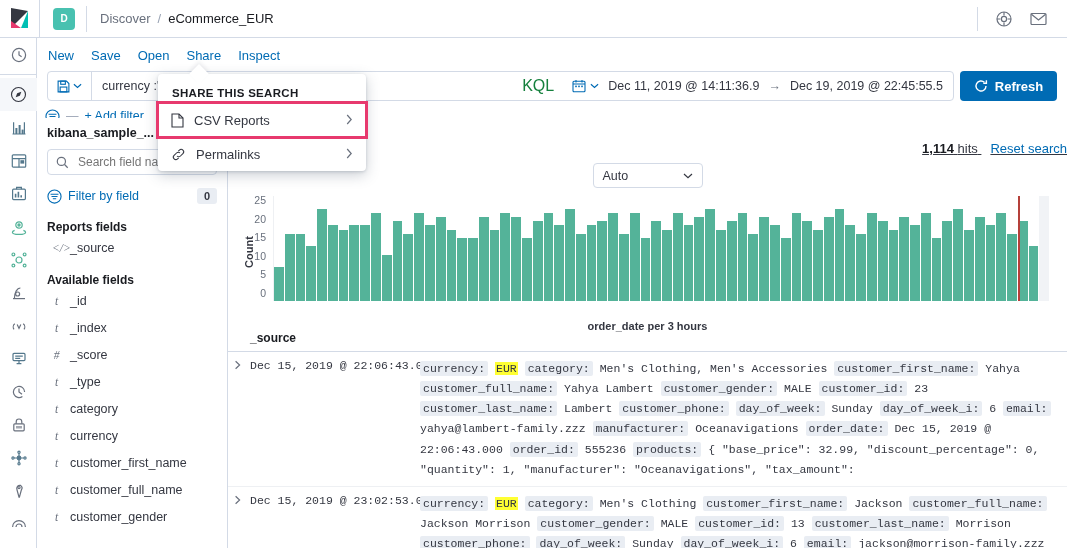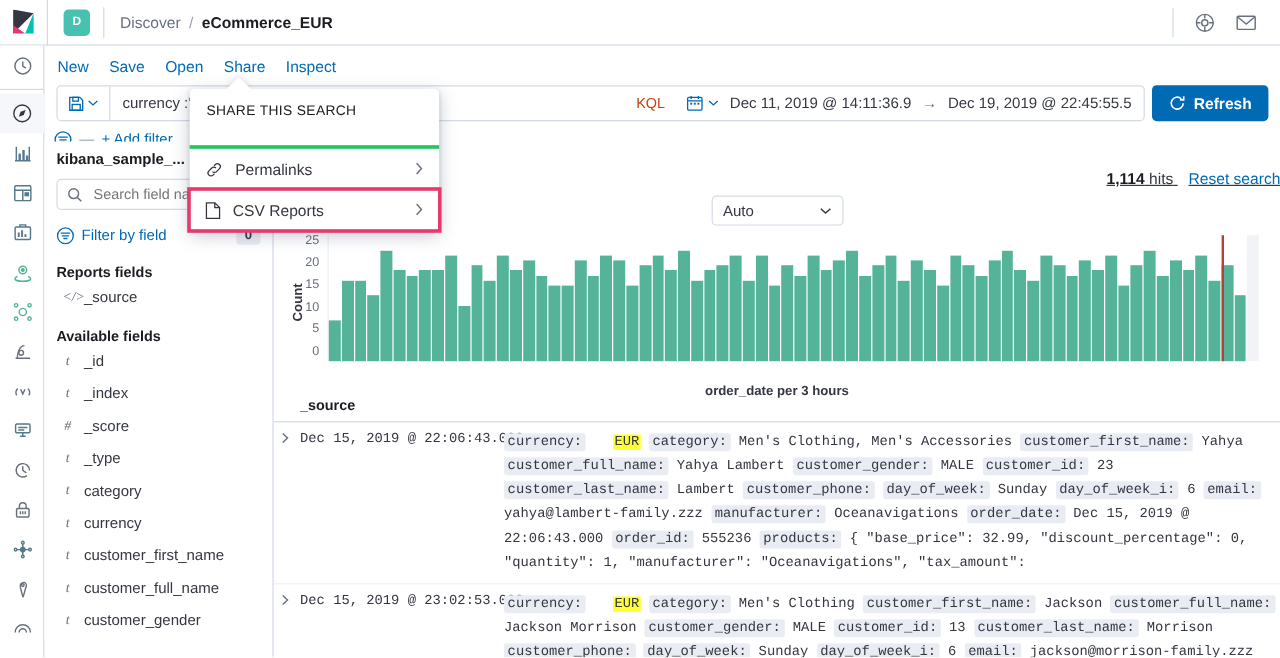--- a/index.html
+++ b/index.html
@@ -26,21 +26,21 @@
   .app-badge {
     width:22px; height:22px; border-radius:4px; background:#48c1b0;
     color:#fff; font-size:10px; font-weight:bold;
     display:flex; align-items:center; justify-content:center;
     margin-left:13px; margin-right:11px;
   }
   .badge-sep { width:1px; height:26px; background:#d3dae6; margin-right:13px; }
   .crumbs { display:flex; align-items:center; gap:7px; font-size:13px; }
   .crumb-link { color:#69707d; }
   .crumb-sep { color:#98a2b3; }
-  .crumb-current { color:#1a1c21; font-weight:bold; }
+  .crumb-current { color:#1a1c21; font-weight:normal; }
   .top-right { margin-left:auto; display:flex; align-items:center; gap:18px; padding-right:20px; }
   .top-right-sep { width:1px; height:24px; background:#d3dae6; }
 
   
   .rail {
     position:absolute; left:0; top:38px; width:37px; height:510px;
     border-right:1px solid #d3dae6; background:#fff;
   }
   .rail-item {
     width:37px; height:33px; display:flex; align-items:center; justify-content:center;
@@ -65,21 +65,21 @@
   .qbox {
     flex:1; display:flex; align-items:center;
     border:1px solid #d3dae6; border-radius:4px; background:#fff;
     box-shadow:inset 0 0 0 0 #fff; overflow:hidden;
   }
   .saved-btn {
     width:44px; display:flex; align-items:center; justify-content:center; gap:3px;
     border-right:1px solid #d3dae6; height:100%; color:#006bb4;
   }
   .qtext { flex:1; padding-left:10px; font-size:12.5px; color:#343741; white-space:nowrap; }
-  .kql { color:#c2410c; font-size:12px; padding:0 9px; }
+  .kql { color:#15803d; font-size:16px; padding:0 9px; }
   .qsep { width:1px; background:#d3dae6; margin:5px 0; }
   .datepick { display:flex; align-items:center; gap:4px; padding:0 8px; color:#006bb4; }
   .daterange {
     display:flex; align-items:center; gap:9px; padding-right:10px;
     font-size:12.5px; color:#343741; white-space:nowrap;
   }
   .arrow { color:#69707d; }
   .refresh-btn {
     width:97px; background:#006bb4; color:#fff; border-radius:4px;
     display:flex; align-items:center; justify-content:center; gap:7px;
@@ -173,38 +173,38 @@
     display:flex; border-bottom:1px solid #d3dae6; padding-bottom:6px;
     font-size:12px; font-weight:bold; color:#1a1c21;
   }
   .th-exp { width:22px; }
   .th-time { width:170px; }
   .row { display:flex; border-bottom:1px solid #eef0f3; padding:7px 0 6px 0; }
   .cell-exp { width:22px; color:#69707d; padding-left:6px; font-size:12px; }
   .cell-time { width:170px; font-size:11.5px; color:#343741; white-space:nowrap; }
   .cell-src { flex:1; font-size:11.5px; color:#343741; line-height:1.75; padding-right:4px; }
   .fkey { background:#e9edf3; padding:1px 3px; border-radius:2px; color:#343741; }
-  .hl { background:#ffff33; padding:0 1px;margin-left:16px; }
+  .hl { background:#ffff33; padding:0 1px; }
 
   
   .popover {
     position:absolute; left:158px; top:74px; width:208px;
     background:#fff; border-radius:4px;
     box-shadow:0 4px 14px rgba(65,78,101,.28), 0 1px 3px rgba(65,78,101,.2);
     z-index:50;
   }
   .pop-arrow {
     position:absolute; left:34px; top:-7px; width:14px; height:14px;
     background:#fff; transform:rotate(45deg);
     box-shadow:-2px -2px 4px rgba(65,78,101,.10);
   }
   .pop-title {
-    position:relative; padding:13px 14px 22px 14px; font-size:11.5px;
-    font-weight:normal; color:#1a1c21; letter-spacing:.3px;
-    border-bottom:3px solid #22c55e;
+    position:relative; padding:13px 14px 3px 14px; font-size:11.5px;
+    font-weight:bold; color:#1a1c21; letter-spacing:.3px;
+    border-bottom:1px solid #22c55e;
   }
   .pop-item {
     display:flex; align-items:center; gap:10px; height:34px; padding:0 13px;
     font-size:13px; color:#343741;
   }
   .pop-item .chev { margin-left:auto; color:#69707d; }
   .pop-item.selected { outline:3px solid #e7396e; outline-offset:-1px; position:relative; z-index:2; }
   .ico { display:inline-flex; align-items:center; justify-content:center; }
 </style>
 </head>
@@ -622,41 +622,41 @@
       </div>
       <div class="cell-time mono">Dec 15, 2019 @ 23:02:53.000</div>
       <div class="cell-src mono" id="src1"><span class="fkey">currency:</span> <span class="hl">EUR</span> <span class="fkey">category:</span> <span>Men's Clothing</span> <span class="fkey">customer_first_name:</span> <span>Jackson</span> <span class="fkey">customer_full_name:</span> <span>Jackson Morrison</span> <span class="fkey">customer_gender:</span> <span>MALE</span> <span class="fkey">customer_id:</span> <span>13</span> <span class="fkey">customer_last_name:</span> <span>Morrison</span> <span class="fkey">customer_phone:</span> <span class="fkey">day_of_week:</span> <span>Sunday</span> <span class="fkey">day_of_week_i:</span> <span>6</span> <span class="fkey">email:</span> <span>jackson@morrison-family.zzz</span>   </div>
     </div>
   </div>
 </div>
 
 <div class="popover">
   <div class="pop-arrow"></div>
   <div class="pop-title">SHARE THIS SEARCH</div>
+  <div class="pop-item selected">
+    <span class="ico">
+      <svg width="13" height="15" viewBox="0 0 13 15" fill="none" stroke="#343741" stroke-width="1.1">
+          <path d="M1 1h7l4 4v9H1z"></path>
+          <path d="M8 1v4h4"></path>
+        </svg>
+    </span>
+    <span>CSV Reports</span>
+    <span class="chev">
+      <svg width="7" height="11" viewBox="0 0 7 11" fill="none" stroke="#69707d" stroke-width="1.2">
+          <path d="M1.2 1L5.2 5.5 1.2 10"></path>
+        </svg>
+    </span>
+  </div>
   <div class="pop-item">
     <span class="ico">
       <svg width="15" height="15" viewBox="0 0 16 16" fill="none" stroke="#343741" stroke-width="1.1">
           <path d="M6.4 9.6a2.6 2.6 0 0 0 3.7 0l2.6-2.6a2.6 2.6 0 1 0-3.7-3.7L7.8 4.5"></path>
           <path d="M9.6 6.4a2.6 2.6 0 0 0-3.7 0L3.3 9a2.6 2.6 0 1 0 3.7 3.7l1.2-1.2"></path>
         </svg>
     </span>
     <span>Permalinks</span>
     <span class="chev">
       <svg width="7" height="11" viewBox="0 0 7 11" fill="none" stroke="#69707d" stroke-width="1.2">
           <path d="M1.2 1L5.2 5.5 1.2 10"></path>
         </svg>
     </span>
   </div>
-  <div class="pop-item selected">
-    <span class="ico">
-      <svg width="13" height="15" viewBox="0 0 13 15" fill="none" stroke="#343741" stroke-width="1.1">
-          <path d="M1 1h7l4 4v9H1z"></path>
-          <path d="M8 1v4h4"></path>
-        </svg>
-    </span>
-    <span>CSV Reports</span>
-    <span class="chev">
-      <svg width="7" height="11" viewBox="0 0 7 11" fill="none" stroke="#69707d" stroke-width="1.2">
-          <path d="M1.2 1L5.2 5.5 1.2 10"></path>
-        </svg>
-    </span>
-  </div>
 </div>
 
 </body></html>

